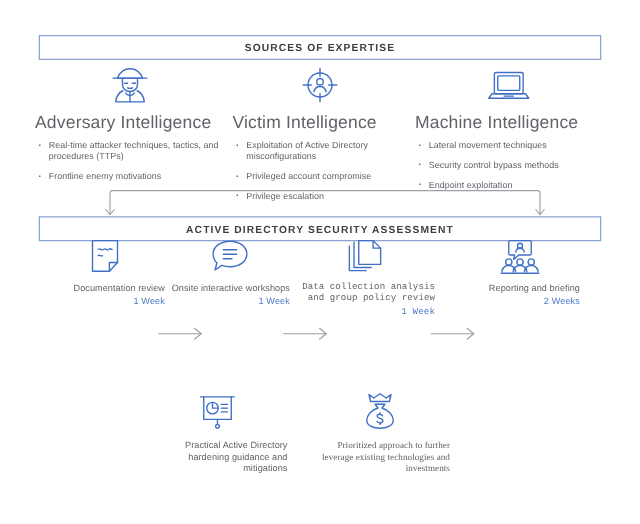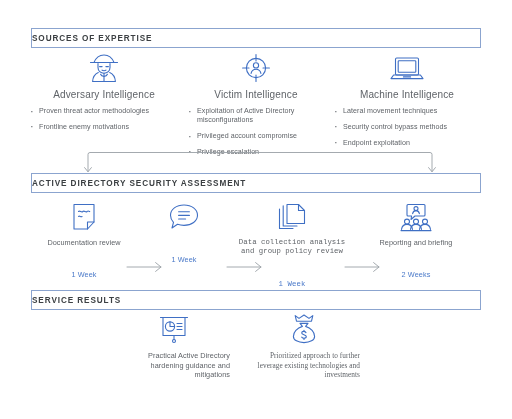--- a/index.html
+++ b/index.html
@@ -25,20 +25,21 @@
   .band {
     position: absolute;
     left: 31px;
     width: 450px;
     height: 20px;
     box-sizing: border-box;
     border: 1px solid #8ba4cf;
     background: #ffffff;
     display: flex;
     align-items: center;
+    justify-content: center;
   }
   .band-title {
     font-size: 8.2px;
     letter-spacing: 0.9px;
     color: #3c4043;
     font-weight: 700;
     white-space: nowrap;
   }
 
   #band-sources { top: 28px; }
@@ -55,22 +56,21 @@
   #col-machine   { left: 332px; width: 150px; }
 
   .col-icon {
     height: 34px;
     display: flex;
     align-items: flex-end;
     justify-content: center;
   }
   .col-heading {
     margin-top: 5px;
-    text-align: center;
-    font-size: 10px;
+    font-size: 14px;
     color: #5f6368;
     letter-spacing: 0.15px;
   }
   .bullets {
     margin: 7px 0 0 0;
     padding: 0;
     list-style: none;
   }
   .bullets li {
     position: relative;
@@ -96,43 +96,43 @@
     position: absolute;
     left: 80px;
     top: 150px;
     width: 360px;
     height: 24px;
   }
 
   
   .phase {
     position: absolute;
-    top: 198px;
-    text-align: center;
+    top: 186px;
+    text-align: right;
   }
   #phase-doc      { left: 36px;  width: 96px; }
   #phase-workshop { left: 136px; width: 96px; }
   #phase-data     { left: 236px; width: 112px; font-family: Liberation Mono, monospace; }
   #phase-report   { left: 368px; width: 96px; }
 
   .phase-icon {
     height: 34px;
     display: flex;
     align-items: flex-end;
     justify-content: center;
   }
   .phase-label {
     margin-top: 6px;
     font-size: 7.3px;
     line-height: 9.4px;
     color: #5f6368;
     letter-spacing: 0.05px;
   }
   .phase-duration {
-    margin-top: 23px;
+    margin-top: 1px;
     font-size: 7.3px;
     color: #4a79c9;
     letter-spacing: 0.1px;
   }
 
   .step-arrow {
     position: absolute;
     top: 261px;
     width: 38px;
     height: 12px;
@@ -185,21 +185,21 @@
           <path d="M12.6 14.6 L15.1 14.6 M18.9 14.6 L21.4 14.6"></path>
           <path d="M15 18.2 C15.7 18.9 18.3 18.9 19 18.2"></path>
           <path d="M11.3 20.6 C8 22 6 24.4 5.6 29.5 L28.4 29.5 C28 24.4 26 22 22.7 20.6"></path>
           <path d="M17 21.4 L17 29.5"></path>
           <path d="M13.6 22.3 C14.6 25 19.4 25 20.4 22.3"></path>
         </g>
       </svg>
     </div>
     <div class="col-heading">Adversary Intelligence</div>
     <ul class="bullets">
-      <li>Proven threat actor methodologies</li>
+      <li>Real-time attacker techniques, tactics, and procedures (TTPs)</li>
       <li>Frontline enemy motivations</li>
     </ul>
   </div>
 
   <div class="col" id="col-machine">
     <div class="col-icon">
       <svg width="36" height="30" viewBox="0 0 36 30">
         <g fill="none" stroke="#3f6fc4" stroke-width="1.1" stroke-linecap="round" stroke-linejoin="round">
           <rect x="6.5" y="4" width="23" height="17" rx="1.2"></rect>
           <rect x="9.2" y="6.7" width="17.6" height="11.6" rx="0.8"></rect>
@@ -275,20 +275,21 @@
 
   <div class="phase" id="phase-workshop">
     <div class="phase-icon">
       <svg width="32" height="30" viewBox="0 0 32 30">
         <g fill="none" stroke="#3f6fc4" stroke-width="1.1" stroke-linecap="round" stroke-linejoin="round">
           <path d="M16 3 C23.7 3 29.5 7.4 29.5 13.2 C29.5 19 23.7 23.4 16 23.4 C13.6 23.4 11.4 23 9.5 22.3 L4 26 L5.5 20.4 C3.7 18.5 2.5 16 2.5 13.2 C2.5 7.4 8.3 3 16 3 Z"></path>
           <path d="M10.6 9.8 L21.4 9.8 M10.6 13.4 L21.4 13.4 M10.6 17 L17.6 17"></path>
         </g>
       </svg>
     </div>
+    <div class="phase-label">Onsite interactive workshops</div>
     <div class="phase-duration">1 Week</div>
   </div>
 
   <div class="step-arrow" id="step-arrow-2">
     <svg width="38" height="12" viewBox="0 0 38 12">
       <g fill="none" stroke="#9aa0a6" stroke-width="0.9" stroke-linecap="round" stroke-linejoin="round">
         <path d="M1 6 L35 6"></path>
           <path d="M29.6 1.6 L35 6 L29.6 10.4"></path>
       </g>
     </svg>
@@ -332,23 +333,20 @@
           <path d="M11.5 27.4 C12 24.2 14.2 22.4 17 22.4 C19.8 22.4 22 24.2 22.5 27.4"></path>
           <path d="M20.5 27.4 C21 24.2 23.2 22.4 26 22.4 C28.8 22.4 31 24.2 31.5 27.4"></path>
           <path d="M2 28.6 L32 28.6"></path>
         </g>
       </svg>
     </div>
     <div class="phase-label">Reporting and briefing</div>
     <div class="phase-duration">2 Weeks</div>
   </div>
 
-  <div class="band" id="band-results">
-    <span class="band-title">SERVICE RESULTS</span>
-  </div>
 
   <div class="result" id="result-hardening">
     <div class="result-icon">
       <svg width="32" height="30" viewBox="0 0 32 30">
         <g fill="none" stroke="#3f6fc4" stroke-width="1.1" stroke-linecap="round" stroke-linejoin="round">
           <path d="M2.5 3.5 L29.5 3.5"></path>
           <path d="M5 3.5 L5 21.5 L27 21.5 L27 3.5"></path>
           <circle cx="12" cy="12.5" r="4.6"></circle>
           <path d="M12 7.9 L12 12.5 L16.6 12.5"></path>
           <path d="M19 9.5 L24 9.5 M19 12.5 L24 12.5 M19 15.5 L24 15.5"></path>

